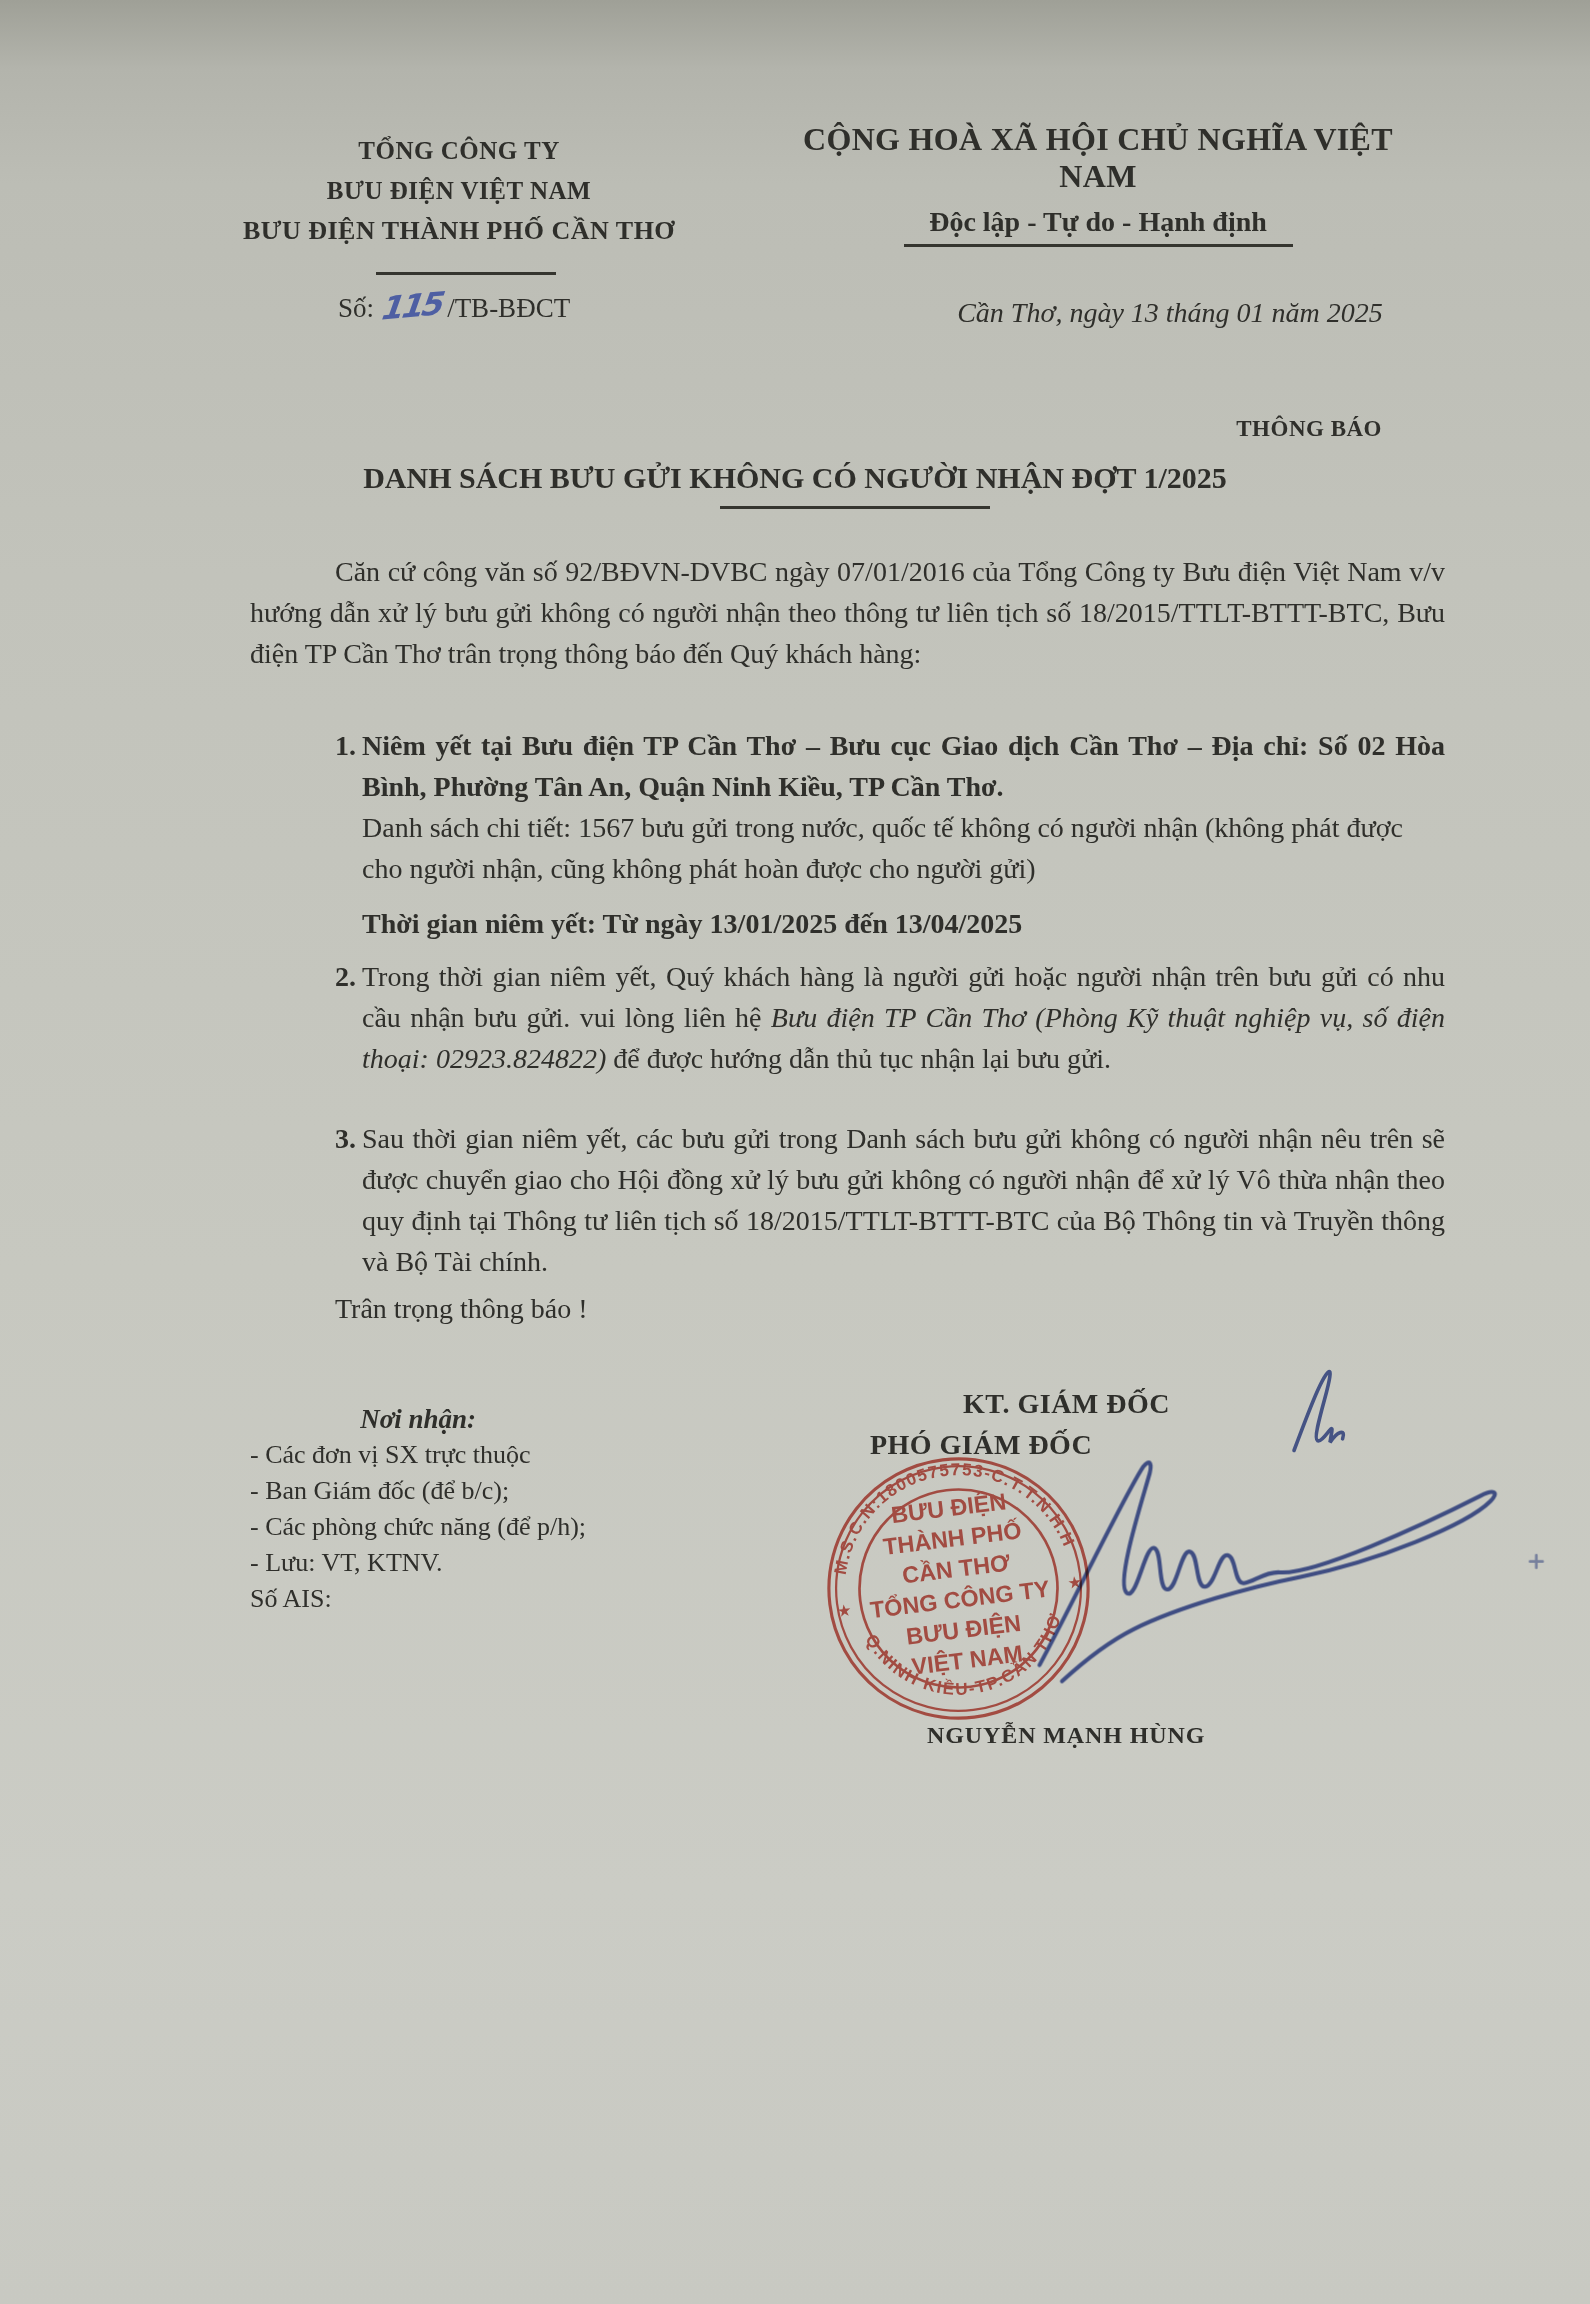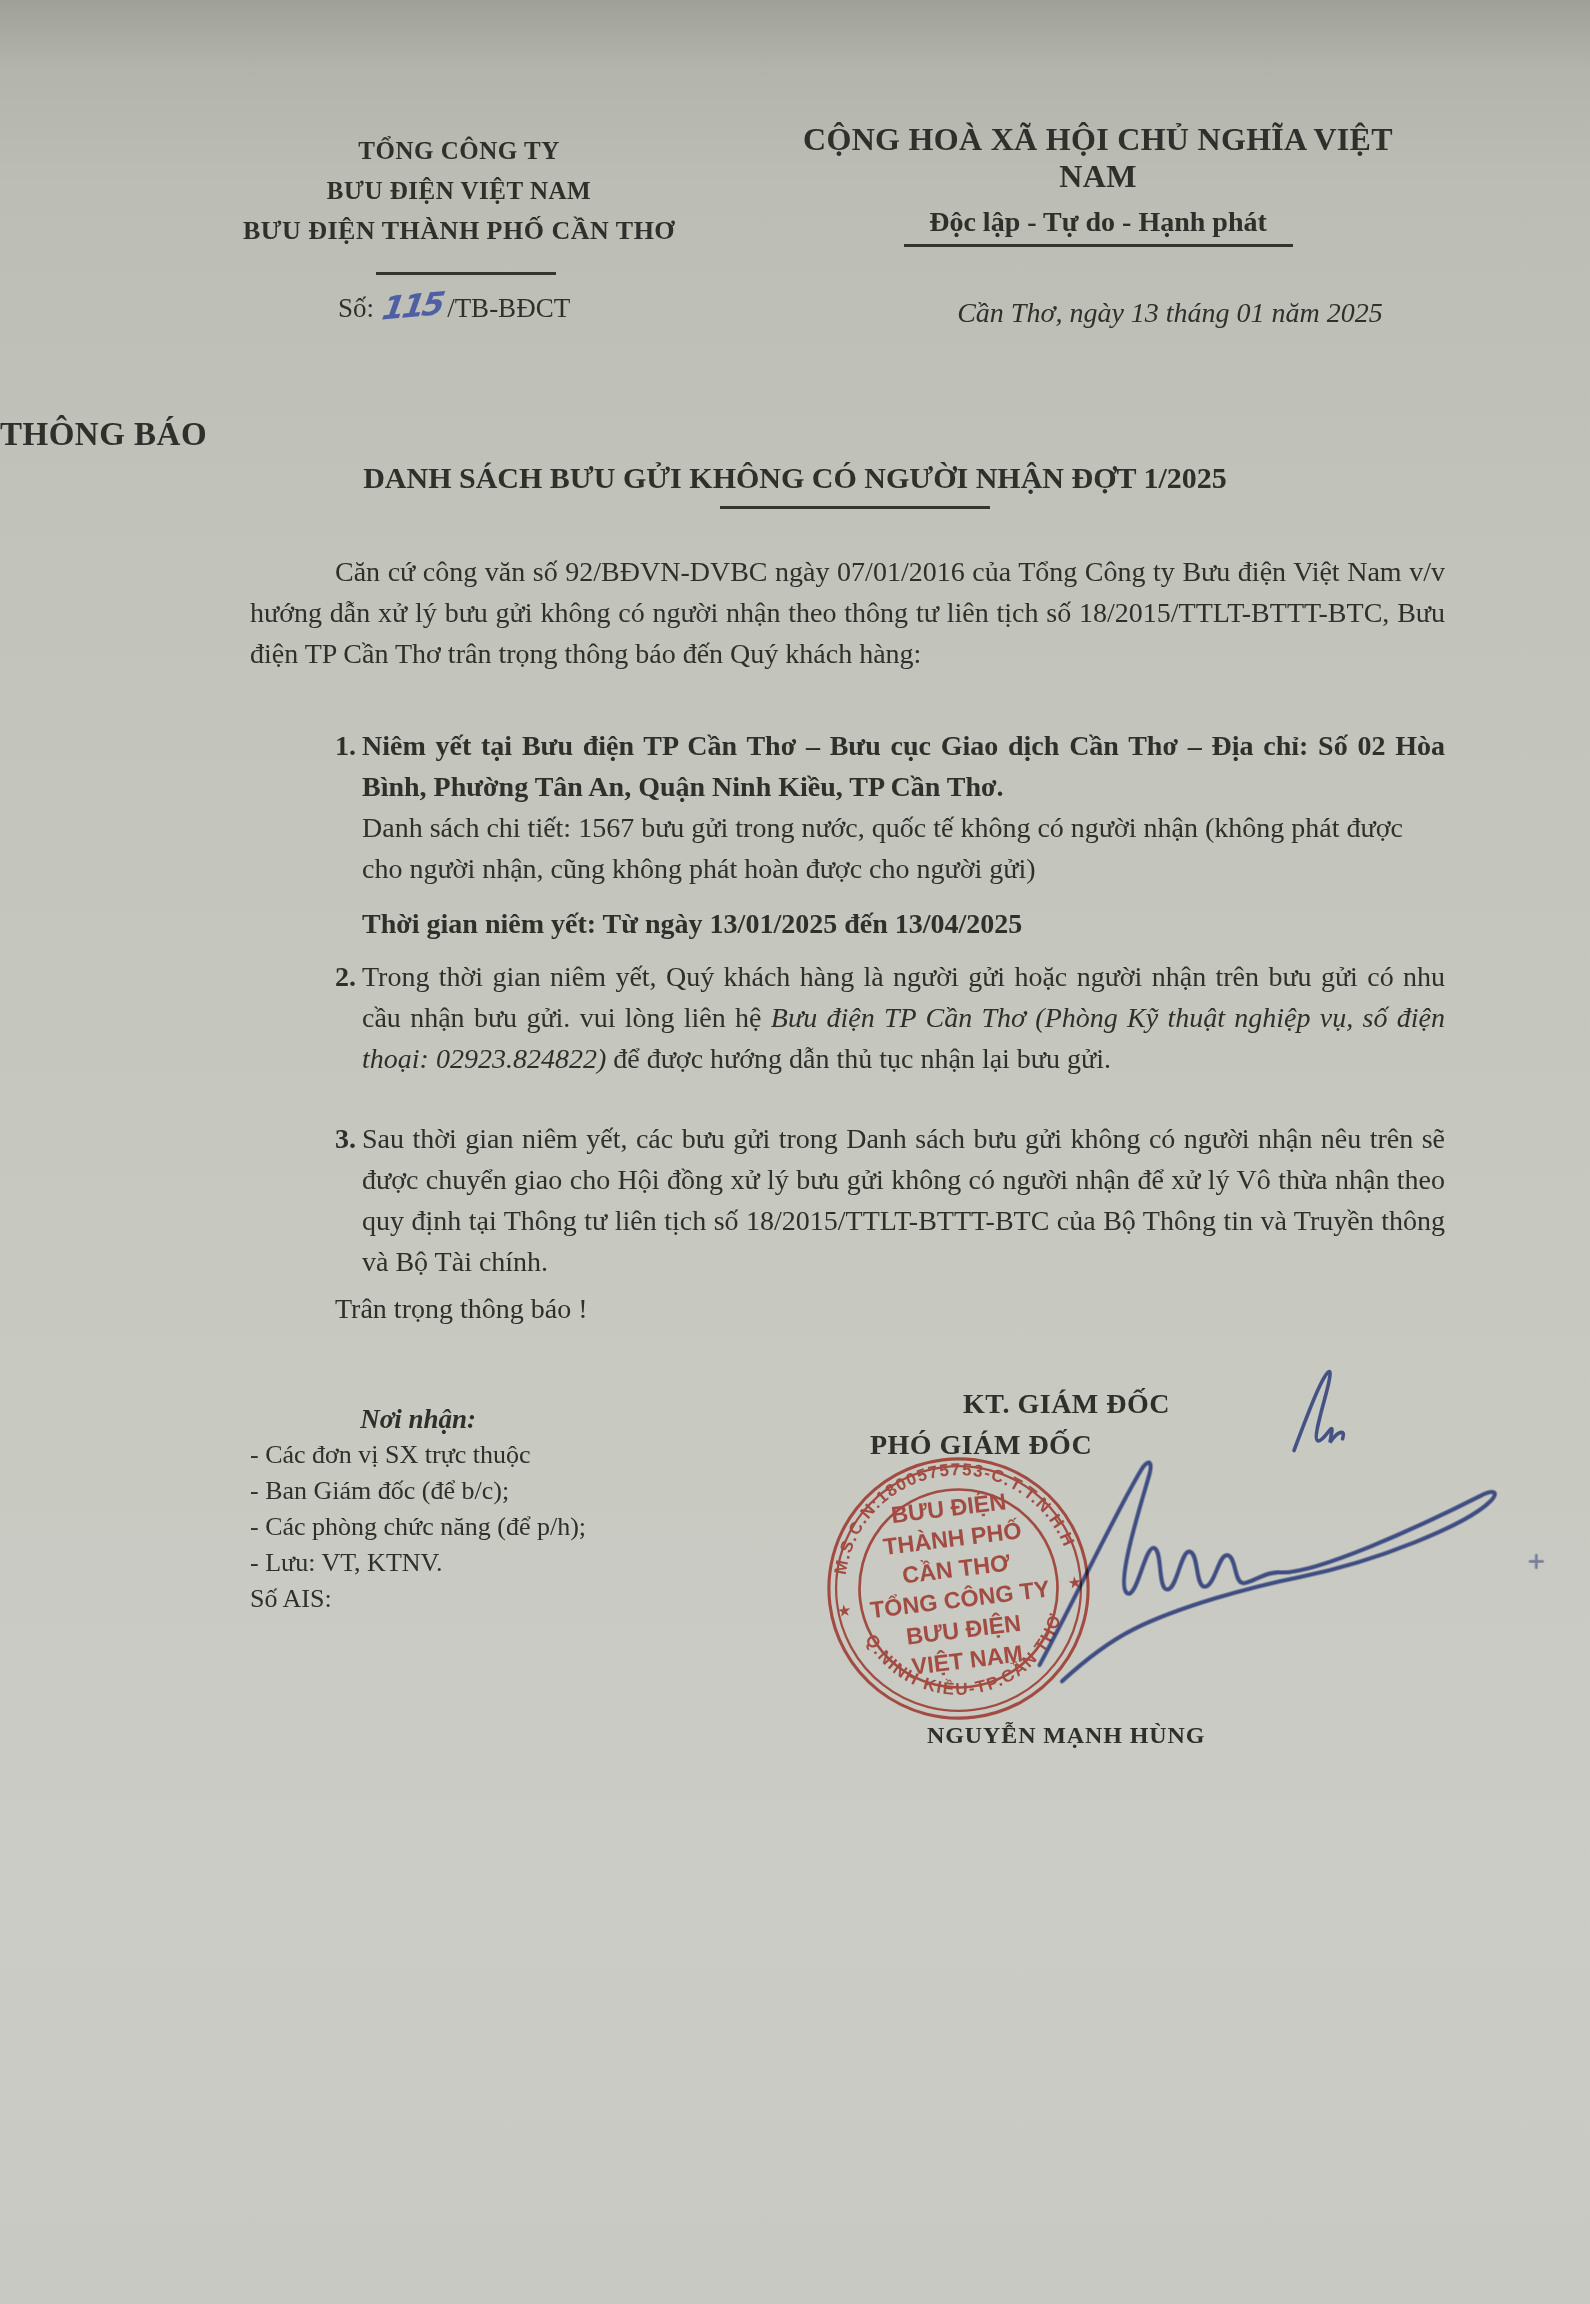--- a/index.html
+++ b/index.html
@@ -26,21 +26,21 @@
   .hdr-right .l2{font-size:28px;font-weight:bold;margin-top:10.8px;}
   .hdr-right .mottoline{width:389px;margin:6.3px auto 0;}
   .so-line{left:338px;top:293px;font-size:27px;}
   .hand-num{
     display:inline-block;color:#3b4fa0;font-size:32px;line-height:27px;
     font-style:italic;font-family:"DejaVu Sans",sans-serif;
     transform:skewX(-14deg) rotate(-5deg);letter-spacing:-2.7px;
     margin:0 5.4px 0 9px;font-weight:bold;opacity:.85;
   }
   .dateline{left:900px;top:297px;width:540px;text-align:center;font-style:italic;font-size:28px;}
-  .title1{left:0;top:416px;width:1382px;text-align:left;font-weight:bold;font-size:33px;letter-spacing:0.5px;}
+  .title1{left:0;top:416px;width:1382px;text-align:right;font-weight:bold;font-size:23px;letter-spacing:0.5px;}
   .title2{left:0;top:461px;width:1590px;text-align:center;font-weight:bold;font-size:30px;}
   .t2rule{left:720px;top:506px;width:270px;}
   .body-text{font-size:28px;line-height:41px;}
   .intro{left:250px;top:551px;width:1195px;text-indent:85px;}
   .item{left:250px;width:1195px;}
   .item .num{position:absolute;left:85px;top:0;font-weight:bold;font-size:28px;line-height:41px;}
   .item .itext{margin-left:112px;}
   .i1{top:725px;}
   .i1 .num{font-size:28px;}
   .period{margin-top:13.5px;}
@@ -64,21 +64,21 @@
 
   <div class="abs hdr-left">
     <div class="l1">TỔNG CÔNG TY</div>
     <div class="l2">BƯU ĐIỆN VIỆT NAM</div>
     <div class="l3">BƯU ĐIỆN THÀNH PHỐ CẦN THƠ</div>
   </div>
   <div class="abs rule" style="left:376px;top:272px;width:180px;"></div>
 
   <div class="abs hdr-right">
     <div class="l1">CỘNG HOÀ XÃ HỘI CHỦ NGHĨA VIỆT NAM</div>
-    <div class="l2">Độc lập - Tự do - Hạnh phát</div>
+    <div class="l2">Độc lập - Tự do - Hạnh định</div>
     <div class="rule mottoline"></div>
   </div>
 
   <div class="abs so-line">
     <span>Số:</span><span class="hand-num">115</span><span>/TB-BĐCT</span>
   </div>
 
   <div class="abs dateline">Cần Thơ, ngày 13 tháng 01 năm 2025</div>
 
   <div class="abs title1">THÔNG BÁO</div>

